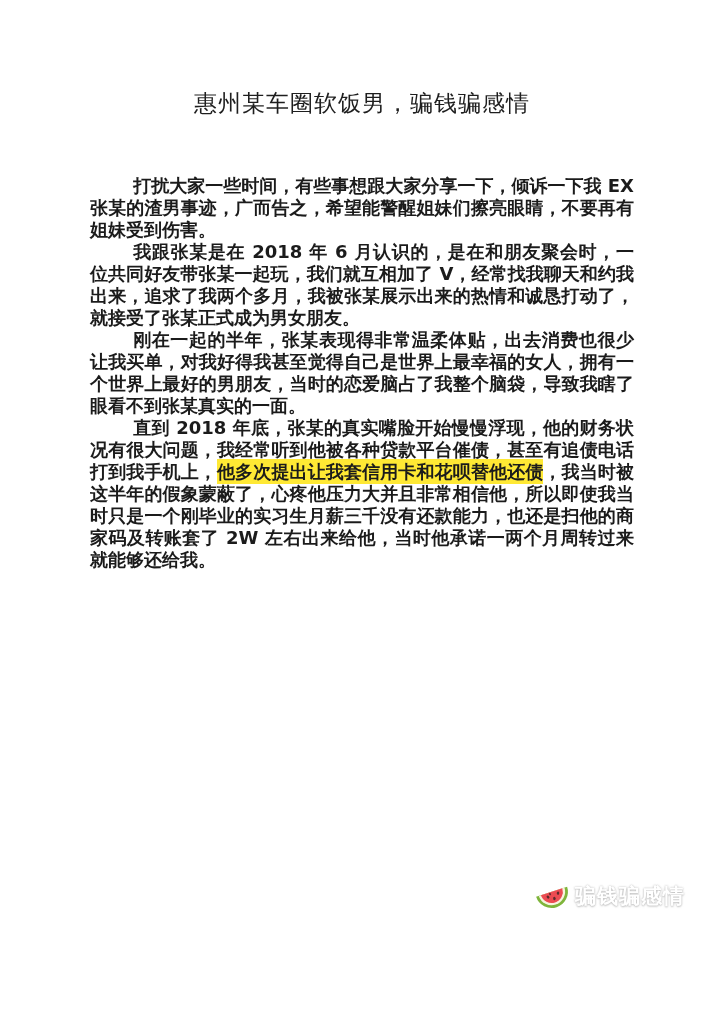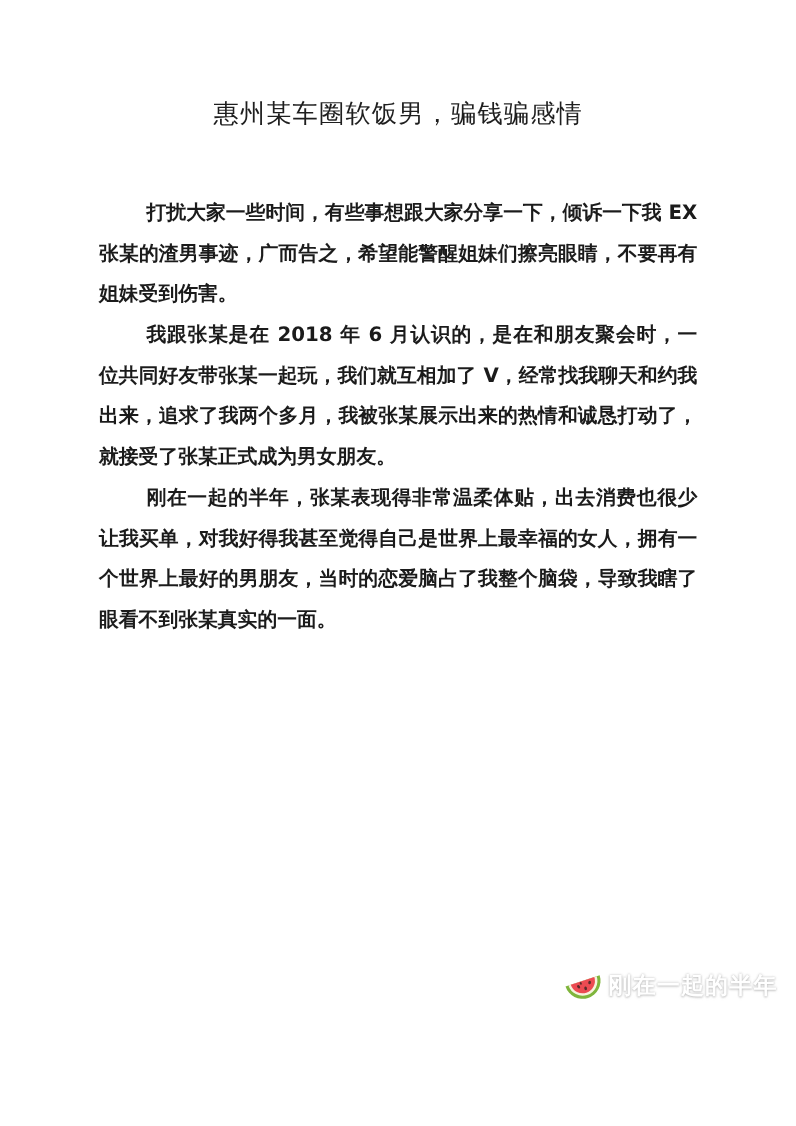--- a/index.html
+++ b/index.html
@@ -20,21 +20,21 @@
     text-align: center;
     font-size: 23px;
     font-weight: 500;
     letter-spacing: 1px;
     color: #1e1e1e;
   }
   .doc-body {
     margin: 56px 90px 0 90px;
     font-size: 18px;
     font-weight: 700;
-    line-height: 37px;
+    line-height: 22px;
     color: #1b1b1b;
     text-align: justify;
   }
   .doc-body p {
     margin: 0;
     text-indent: 2.4em;
   }
   .hl {
     background: #ffe934;
     padding: 2px 0;
@@ -83,32 +83,33 @@
 <body>
 
 <div class="page">
 
   <h1 class="doc-title">惠州某车圈软饭男，骗钱骗感情</h1>
 
   <div class="doc-body" id="doc-body">
       <p><span>打扰大家一些时间，有些事想跟大家分享一下，倾诉一下我 EX 张某的渣男事迹，广而告之，希望能警醒姐妹们擦亮眼睛，不要再有姐妹受到伤害。</span></p>
       <p><span>我跟张某是在 2018 年 6 月认识的，是在和朋友聚会时，一位共同好友带张某一起玩，我们就互相加了 V，经常找我聊天和约我出来，追求了我两个多月，我被张某展示出来的热情和诚恳打动了，就接受了张某正式成为男女朋友。</span></p>
       <p><span>刚在一起的半年，张某表现得非常温柔体贴，出去消费也很少让我买单，对我好得我甚至觉得自己是世界上最幸福的女人，拥有一个世界上最好的男朋友，当时的恋爱脑占了我整个脑袋，导致我瞎了眼看不到张某真实的一面。</span></p>
+      <p><span>直到 2018 年底，张某的真实嘴脸开始慢慢浮现，他的财务状况有很大问题，我经常听到他被各种贷款平台催债，甚至有追债电话打到我手机上，</span><span class="hl">他多次提出让我套信用卡和花呗替他还债</span><span>，我当时被这半年的假象蒙蔽了，心疼他压力大并且非常相信他，所以即使我当时只是一个刚毕业的实习生月薪三千没有还款能力，也还是扫他的商家码及转账套了 2W 左右出来给他，当时他承诺一两个月周转过来就能够还给我。</span></p>
     </div>
 
   <div class="watermark">
     <div class="wm-row">
       <span class="wm-icon">
         <svg viewBox="0 0 64 64" width="36" height="36" aria-hidden="true">
           <path d="M3,24 A29,29 0 0 0 61,24 Z" fill="#7fb53c"></path>
           <path d="M8,24 A24,24 0 0 0 56,24 Z" fill="#f7f3df"></path>
           <path d="M12,24 A20,20 0 0 0 52,24 Z" fill="#ec4b52"></path>
           <ellipse cx="23" cy="31" rx="2.2" ry="3" fill="#5b2b2b" transform="rotate(-20 23 31)"></ellipse>
           <ellipse cx="33" cy="37" rx="2.2" ry="3" fill="#5b2b2b" transform="rotate(10 33 37)"></ellipse>
           <ellipse cx="42" cy="30" rx="2.2" ry="3" fill="#5b2b2b" transform="rotate(25 42 30)"></ellipse>
           <ellipse cx="28" cy="27" rx="1.6" ry="2.2" fill="#5b2b2b" transform="rotate(-5 28 27)"></ellipse>
         </svg>
       </span>
-      <span class="wm-name">刚在一起的半年</span>
+      <span class="wm-name">骗钱骗感情</span>
     </div>
   </div>
 
 </div>
 
 </body></html>

